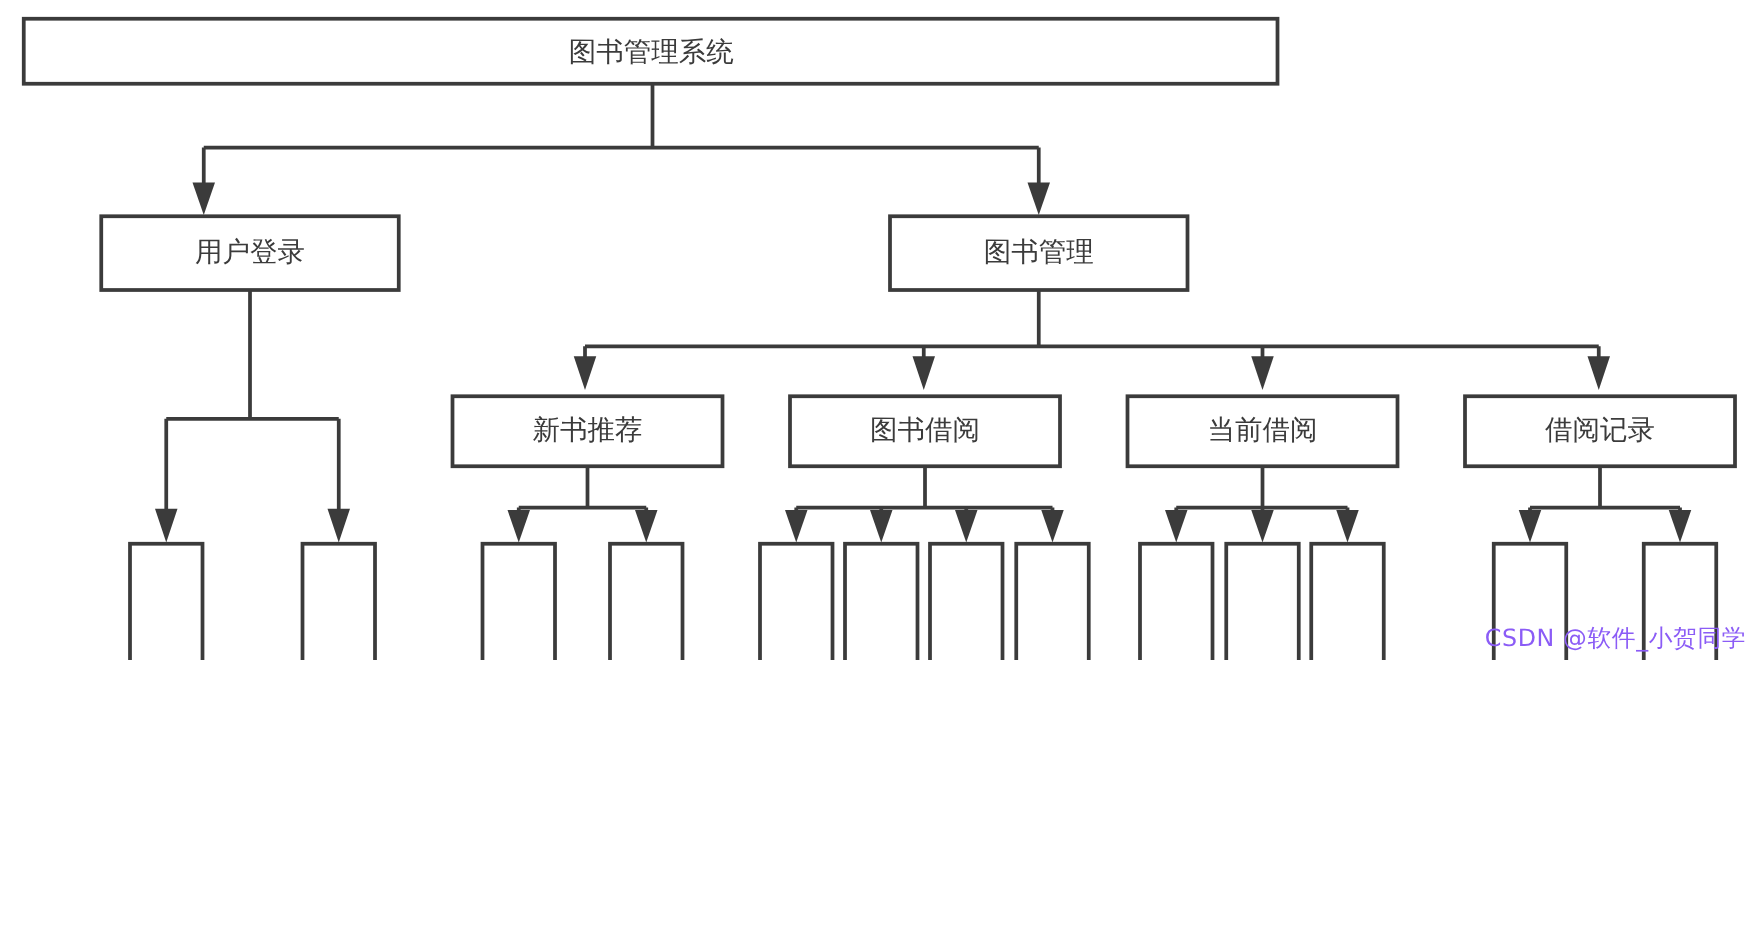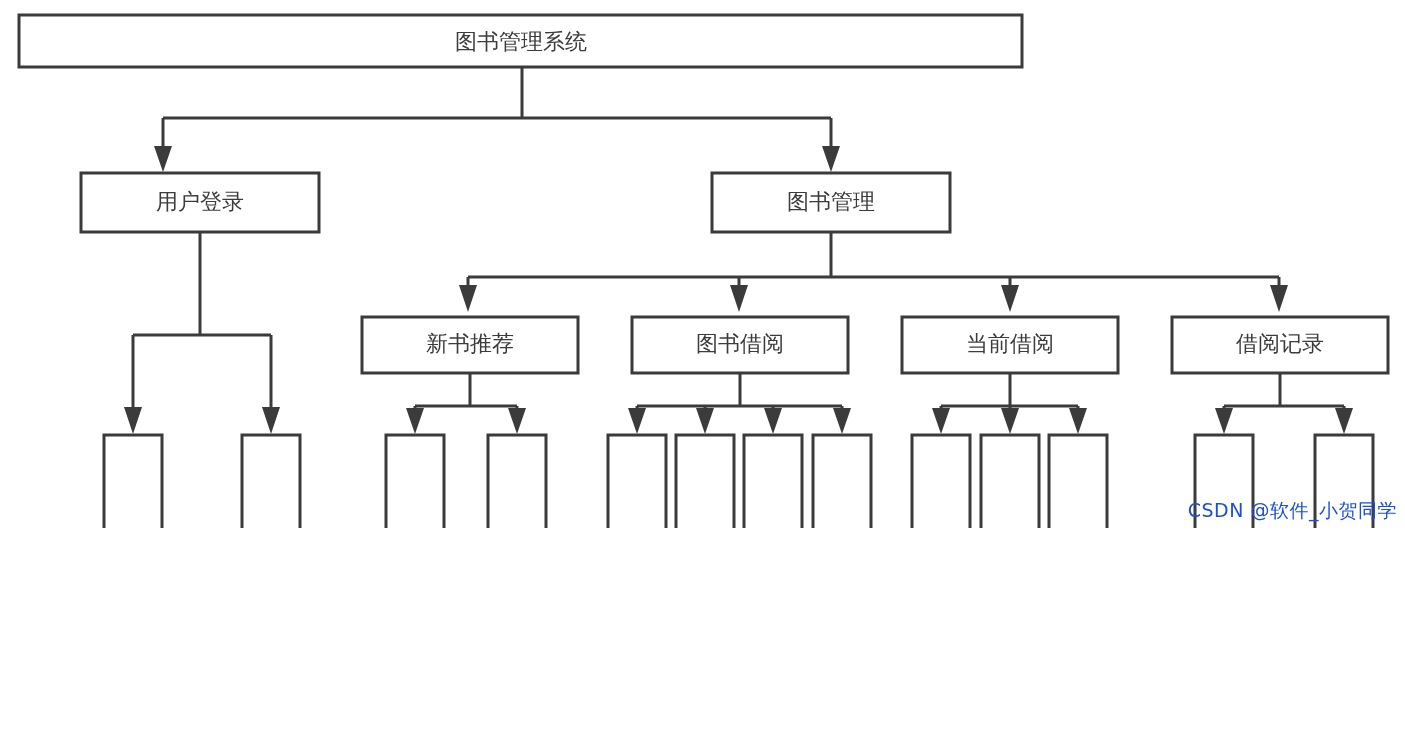--- a/index.html
+++ b/index.html
@@ -60,21 +60,21 @@
     writing-mode: vertical-rl;
     text-orientation: upright;
     pointer-events: none;
   }
   .watermark {
     position: absolute;
     right: 8px;
     bottom: 4px;
     font-family: "DejaVu Sans", "Liberation Sans", sans-serif;
     font-size: 19px;
-    color: #1d4ed8;
+    color: #8b5cf6;
     white-space: nowrap;
     letter-spacing: 0.5px;
   }
 </style>
 </head>
 <body>
 
 <div id="diagram-root">
 
   <svg class="flow-canvas" viewBox="0 0 1405 747" xmlns="http://www.w3.org/2000/svg">

